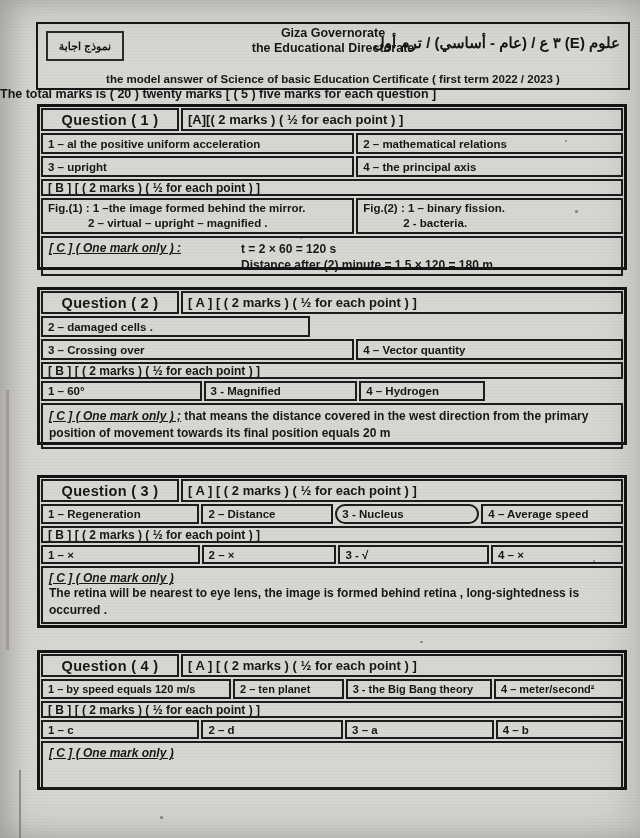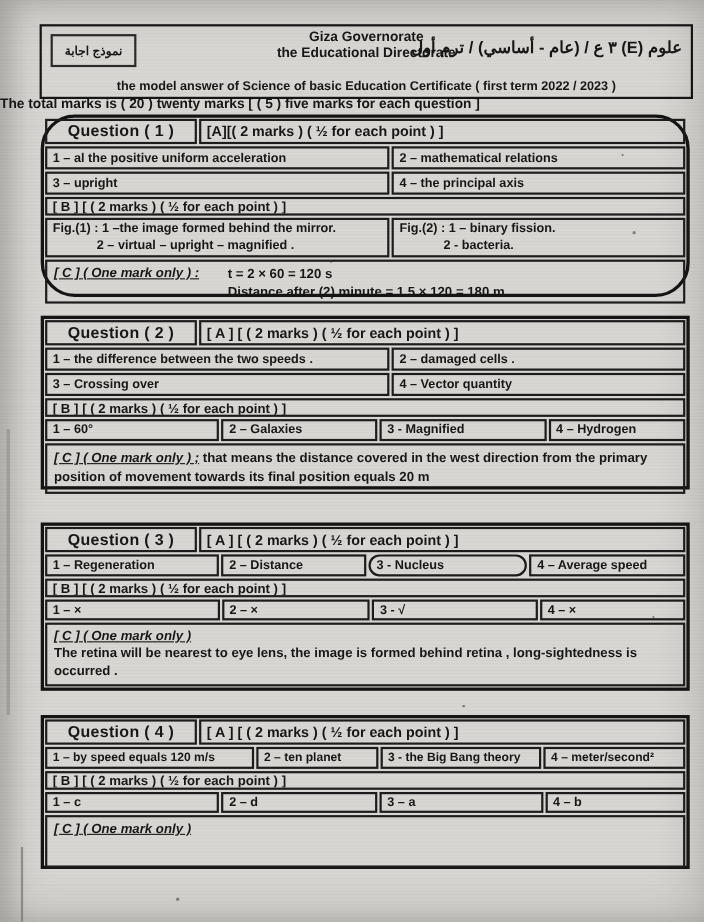--- a/index.html
+++ b/index.html
@@ -63,21 +63,21 @@
     <div class="stamp">نموذج اجابة</div>
     <div class="org">
       <div>Giza Governorate</div>
       <div>the Educational Directorate</div>
     </div>
     <div class="ar-subject">علوم (E) ٣ ع / (عام - أساسي) / ترم أول</div>
     <div class="hdr-title">the model answer of Science of basic Education Certificate ( first term 2022 / 2023 )</div>
   </div>
   <div class="total-line">The total marks is ( 20 ) twenty marks [ ( 5 ) five marks for each question ]</div>
 
-  <div class="tbl" style="top:104px;height:166px;border-radius:31px;">
+  <div class="tbl" style="top:104px;height:166px;">
     <div class="r q-head">
       <div class="c q-title">Question ( 1 )</div>
       <div class="c a-label">[A][( 2 marks ) ( ½ for each point ) ]</div>
     </div>
     <div class="r cells23">
       <div class="c" style="width:54%;">1 –  al the positive uniform acceleration</div>
       <div class="c" style="width:46%;">2 – mathematical relations</div>
     </div>
     <div class="r cells23">
       <div class="c" style="width:54%;">3 – upright</div>
@@ -89,48 +89,46 @@
     <div class="r fig-row">
       <div class="c fig-cell" style="width:54%;">
         <span>Fig.(1) : 1 –the image formed behind the mirror.</span>
         <span class="fig-ind">2 – virtual – upright – magnified .</span>
       </div>
       <div class="c fig-cell" style="width:46%;">
         <span>Fig.(2) : 1 – binary fission.</span>
         <span class="fig-ind">2 - bacteria.</span>
       </div>
     </div>
-    <div class="c-row c-flex" style="height:40px;">
+    <div class="c-row c-flex" style="height:40px;gap:34px;">
       <span class="c-lab">[ C ] ( One mark only ) :</span>
       <span class="c-math">
         <span style="display:block;">t = 2 × 60  = 120 s</span>
         <span style="display:block;">Distance after (2) minute = 1.5 × 120 = 180 m</span>
       </span>
     </div>
   </div>
 
   <div class="tbl" style="top:287px;height:158px;">
     <div class="r q-head">
       <div class="c q-title">Question ( 2 )</div>
       <div class="c a-label">[ A ] [ ( 2 marks ) ( ½ for each point ) ]</div>
     </div>
     <div class="r cells23">
-      <div class="c" style="width:54%;">1 – the difference between the two speeds .</div>
       <div class="c" style="width:46%;">2 –  damaged cells .</div>
     </div>
     <div class="r cells23">
       <div class="c" style="width:54%;">3 – Crossing over</div>
       <div class="c" style="width:46%;">4 – Vector quantity</div>
     </div>
     <div class="r lbl-row">
       <div class="c full">[ B ] [ ( 2 marks ) ( ½ for each point ) ]</div>
     </div>
     <div class="r cells22">
       <div class="c" style="width:27.5%;">1 –  60°</div>
-      <div class="c" style="width:24.6%;">2 –  Galaxies</div>
       <div class="c" style="width:26.3%;">3 -  Magnified</div>
       <div class="c" style="width:21.6%;">4 –  Hydrogen</div>
     </div>
     <div class="c-row" style="height:46px;">
       <div class="c-par">
         <span class="c-lab">[ C ] ( One mark only ) ;</span>
         <span>that means the distance covered in the west direction from the primary position of movement towards its final position equals 20 m</span>
       </div>
     </div>
   </div>

